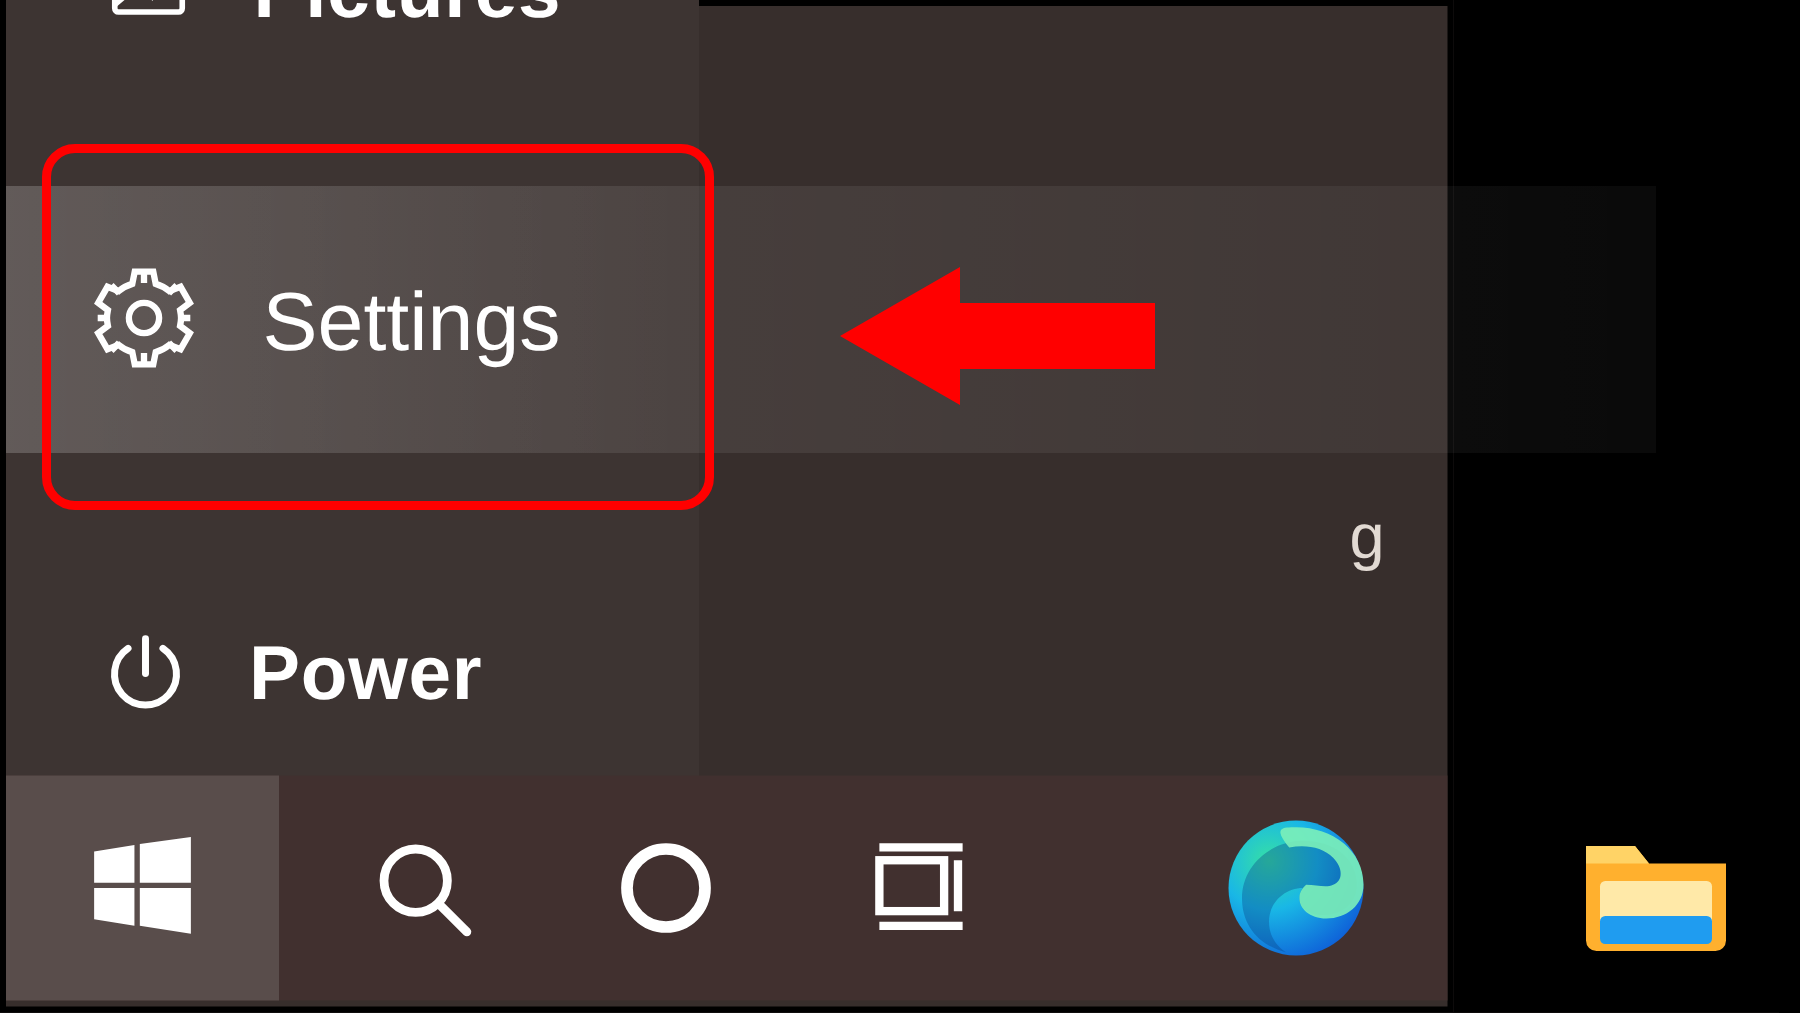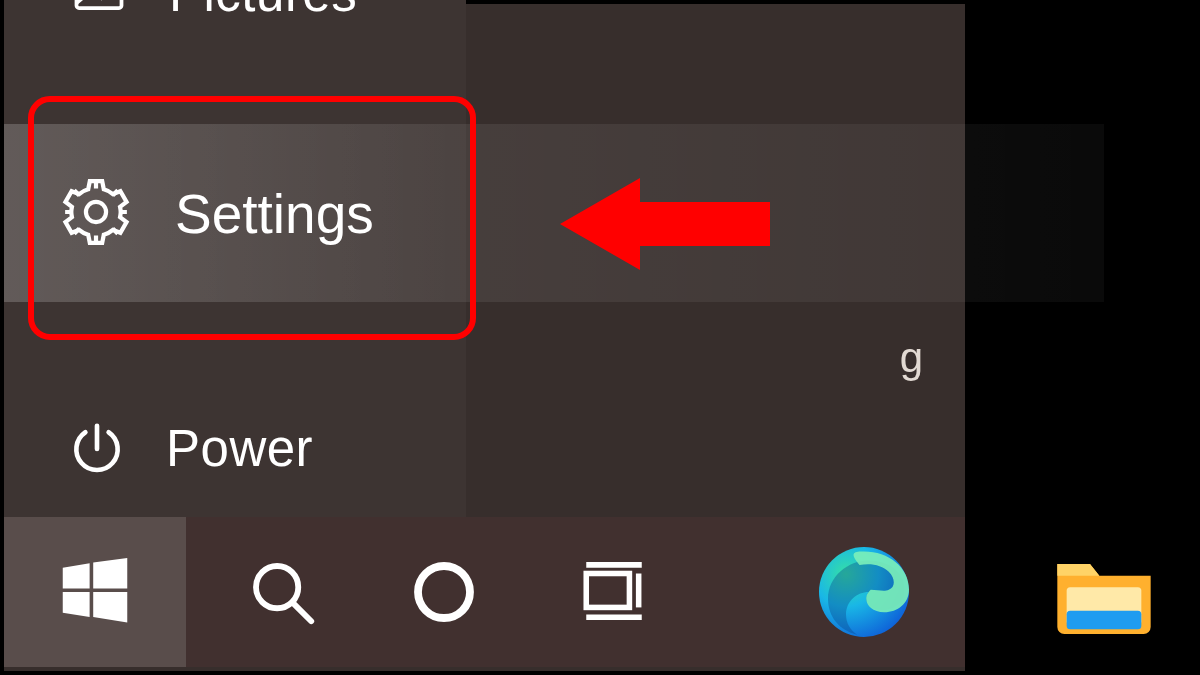--- a/index.html
+++ b/index.html
@@ -11,21 +11,21 @@
   .taskbar .item{position:absolute;top:0;height:150px;display:flex;align-items:center;justify-content:center;}
   .taskbar .start{left:0;width:182px;background:#594d4b;}
   .taskbar .search{left:208px;width:140px;}
   .taskbar .cortana{left:370px;width:140px;}
   .taskbar .taskview{left:540px;width:140px;}
   .taskbar .edge{left:760px;width:200px;}
   .taskbar .explorer{left:1000px;width:200px;}
   
   .row{position:absolute;left:0;display:flex;align-items:center;color:#fff;}
   .row .ricon{width:60px;height:60px;color:#fff;}
-  .row .rlabel{font-size:51px;font-weight:400;color:#ffffff;letter-spacing:0.5px;}
+  .row .rlabel{font-size:51px;font-weight:700;color:#ffffff;letter-spacing:0.5px;}
   .row.pictures{top:-56px;left:65px;width:460px;height:90px;}
   .row.pictures .ricon{margin-right:40px;}
   .row.power{top:384px;left:62px;width:460px;height:120px;}
   .row.power .ricon{margin-right:40px;}
   
   .settings-row{position:absolute;left:0;top:120px;width:1100px;height:178px;
      background:linear-gradient(to right, rgba(255,255,255,0.14) 0%, rgba(255,255,255,0.08) 40%, rgba(255,255,255,0.04) 100%);
      display:flex;align-items:center;}
   .settings-row .inner{position:absolute;left:0;top:0;width:462px;height:178px;
      background:linear-gradient(to right, rgba(255,255,255,0.06), rgba(255,255,255,0));}

